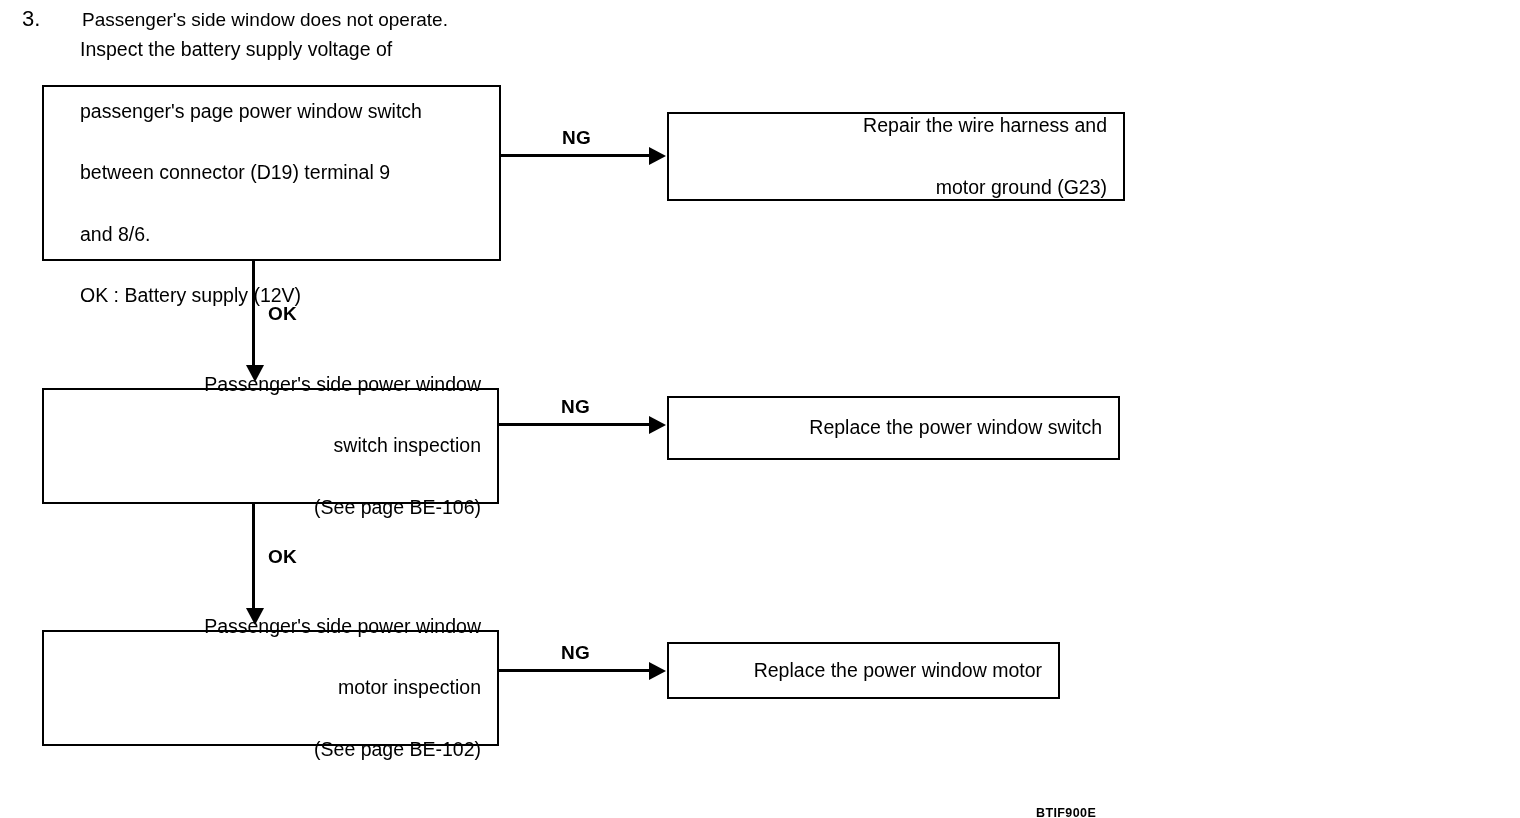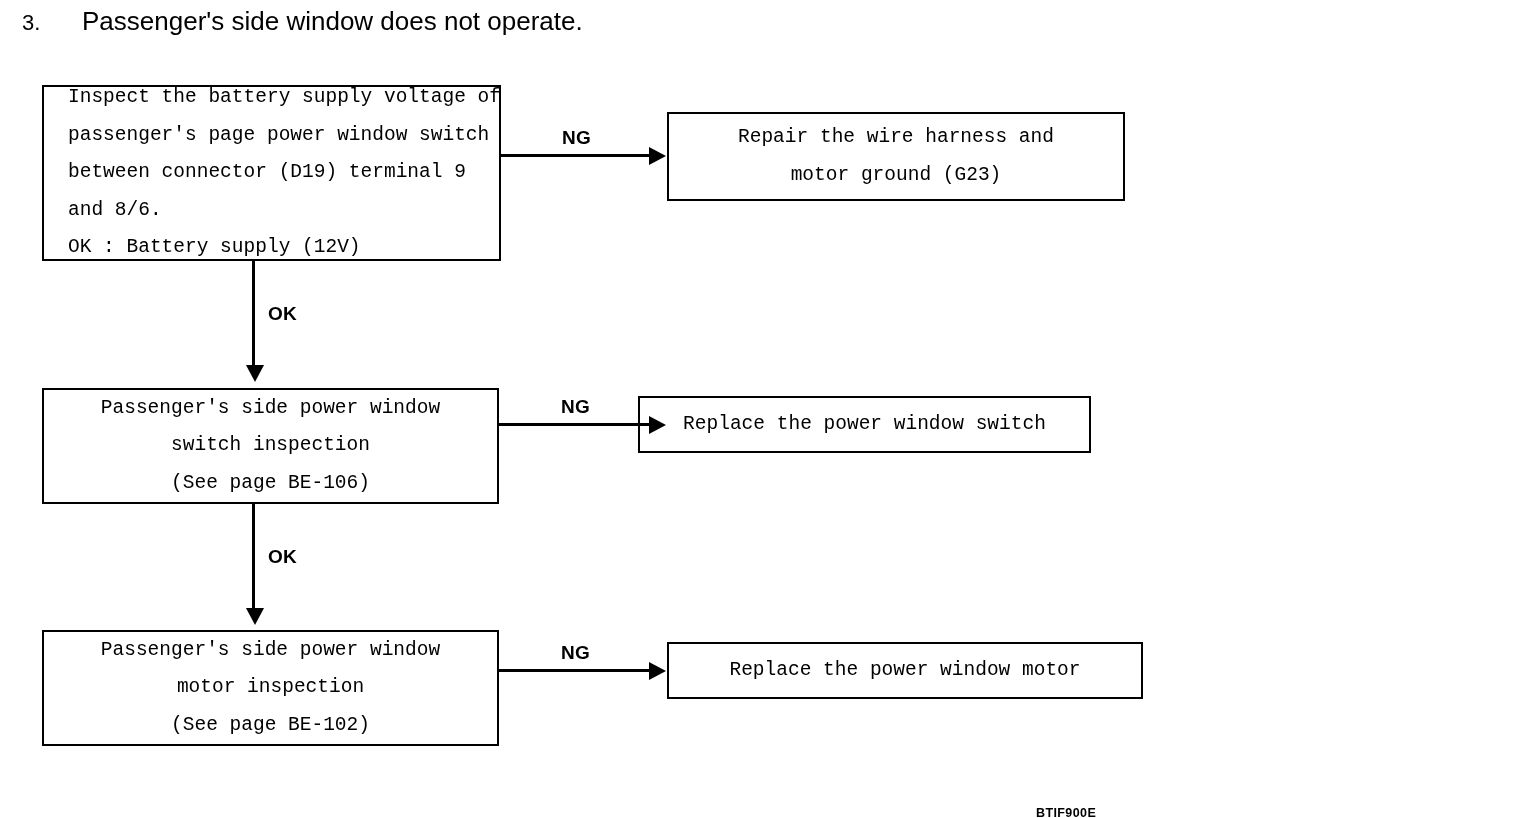--- a/index.html
+++ b/index.html
@@ -28,52 +28,51 @@
     align-items: baseline;
     white-space: nowrap;
   }
   .heading-num {
     font-size: 22px;
     font-weight: 400;
     width: 60px;
     display: inline-block;
   }
   .heading-text {
-    font-size: 26px;
+    font-size: 19px;
     font-weight: 400;
   }
 
   
   .box {
     position: absolute;
     box-sizing: border-box;
     border: 2.5px solid #000;
     background: #fff;
     display: flex;
     flex-direction: column;
     justify-content: center;
   }
   .box p {
-    margin: 4px;
+    margin: 16px;
     font-size: 19.5px;
     line-height: 29.5px;
     white-space: nowrap;
-    font-family: Liberation Mono, monospace;
   }
   .box.left-align { align-items: flex-start; padding-left: 20px; }
-  .box.center-align { align-items: center; }
+  .box.center-align { align-items: flex-end; }
   .box.center-align p { text-align: center; }
 
   
   #box-inspect-battery { left: 42px;  top: 85px;  width: 459px; height: 176px; }
   #box-repair-harness  { left: 667px; top: 112px; width: 458px; height: 89px;  }
   #box-switch-inspect  { left: 42px;  top: 388px; width: 457px; height: 116px; }
-  #box-replace-switch  { left: 638px; top: 396px; width: 453px; height: 57px;  }
+  #box-replace-switch  { left: 667px; top: 396px; width: 453px; height: 64px;  }
   #box-motor-inspect   { left: 42px;  top: 630px; width: 457px; height: 116px; }
-  #box-replace-motor   { left: 667px; top: 642px; width: 476px; height: 57px;  }
+  #box-replace-motor   { left: 667px; top: 642px; width: 393px; height: 57px;  }
 
   
   .h-line {
     position: absolute;
     height: 3px;
     background: #000;
   }
   .v-line {
     position: absolute;
     width: 3px;

